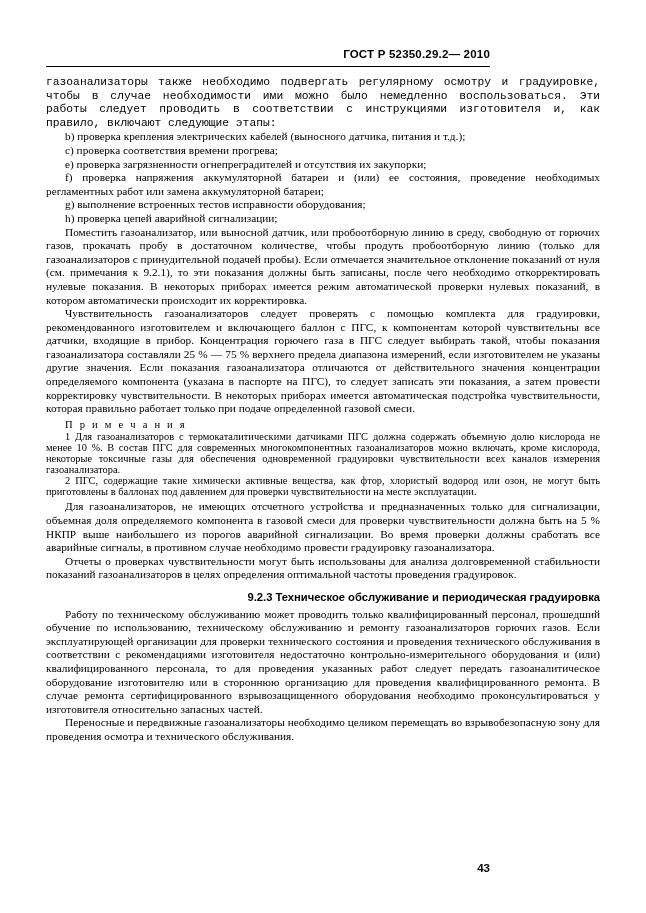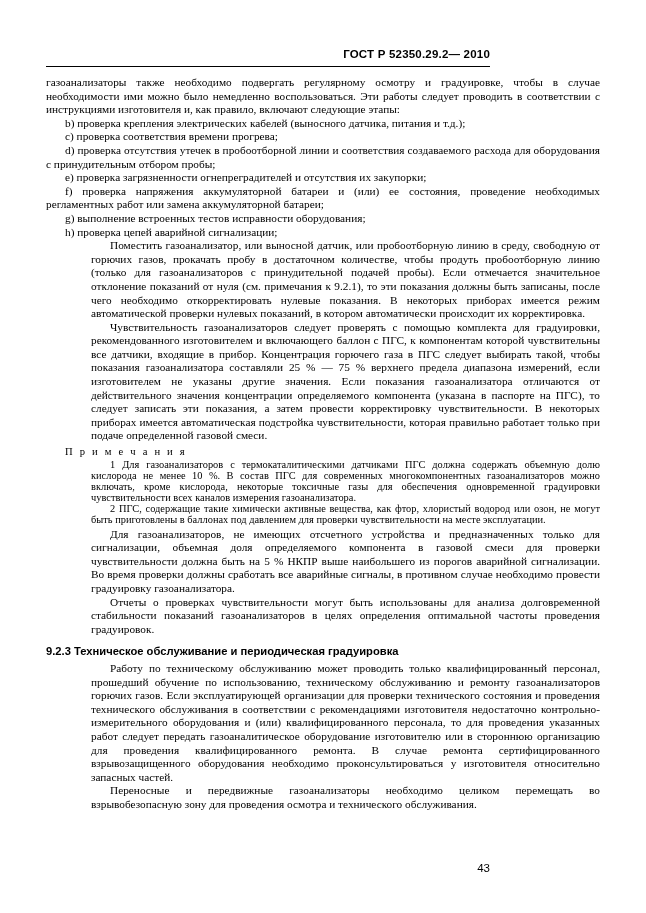--- a/index.html
+++ b/index.html
@@ -48,24 +48,24 @@
     font-size: 11.3px;
     line-height: 13.6px;
     text-align: justify;
     text-justify: inter-word;
   }
   p {
     margin: 0;
   }
   .indent {
     text-indent: 19px;
-    margin-left: 45px;
   }
   .noindent {
     text-indent: 0;
+    font-family: Liberation Mono, monospace;
   }
   .listline {
     text-indent: 19px;
   }
   .note-title {
     margin-top: 2px;
     text-indent: 19px;
     letter-spacing: 2.2px;
     font-size: 10.6px;
   }
@@ -76,46 +76,45 @@
   .gap {
     height: 3px;
   }
   .section-head {
     font-family: "Liberation Sans", sans-serif;
     font-weight: bold;
     font-size: 11.2px;
     margin-top: 9px;
     margin-bottom: 3px;
     text-indent: 0;
-    text-align: left;
+    text-align: right;
   }
   .pageno {
     position: absolute;
     right: 46px;
     top: 862px;
     font-family: "Liberation Sans", sans-serif;
     font-size: 11.5px;
-    font-weight: normal;
+    font-weight: bold;
   }
 </style>
 </head>
 <body>
 
 <div class="page">
 
   <div class="header">ГОСТ Р 52350.29.2— 2010</div>
   <div class="rule"></div>
 
   <div class="content">
 
     <p class="noindent">газоанализаторы также необходимо подвергать регулярному осмотру и градуировке, чтобы в случае необходимости ими можно было немедленно воспользоваться. Эти работы следует проводить в соответствии с инструкциями изготовителя и, как правило, включают следующие этапы:</p>
 
     <p class="listline">b) проверка крепления электрических кабелей (выносного датчика, питания и т.д.);</p>
     <p class="listline">c) проверка соответствия времени прогрева;</p>
-    <p class="listline">d) проверка отсутствия утечек в пробоотборной линии и соответствия создаваемого расхода для оборудования с принудительным отбором  пробы;</p>
     <p class="listline">e) проверка загрязненности огнепреградителей и отсутствия их закупорки;</p>
     <p class="listline">f) проверка напряжения аккумуляторной батареи и (или) ее состояния, проведение необходимых регламентных работ или замена аккумуляторной батареи;</p>
     <p class="listline">g) выполнение встроенных тестов исправности оборудования;</p>
     <p class="listline">h) проверка цепей аварийной сигнализации;</p>
 
     <p class="indent">Поместить газоанализатор, или выносной датчик, или пробоотборную линию в среду, свободную от горючих газов, прокачать пробу в достаточном количестве, чтобы продуть пробоотборную линию (только для газоанализаторов с принудительной подачей пробы). Если отмечается значительное отклонение показаний от нуля (см. примечания к 9.2.1), то эти показания должны быть записаны, после чего необходимо откорректировать нулевые показания. В некоторых приборах имеется режим автоматической проверки нулевых показаний, в котором автоматически происходит их корректировка.</p>
 
     <p class="indent">Чувствительность газоанализаторов следует проверять с помощью комплекта для градуировки, рекомендованного изготовителем и включающего баллон с ПГС, к компонентам которой чувствительны все датчики, входящие в прибор. Концентрация горючего газа в ПГС  следует выбирать такой, чтобы показания газоанализатора составляли 25 % — 75 % верхнего предела диапазона измерений, если изготовителем не указаны другие значения.  Если показания газоанализатора отличаются от действительного значения концентрации определяемого компонента (указана в паспорте на ПГС), то следует записать эти показания, а затем провести корректировку чувствительности. В некоторых приборах имеется автоматическая подстройка чувствительности, которая правильно работает только при  подаче определенной газовой смеси.</p>
 
     <p class="note-title">П р и м е ч а н и я</p>

